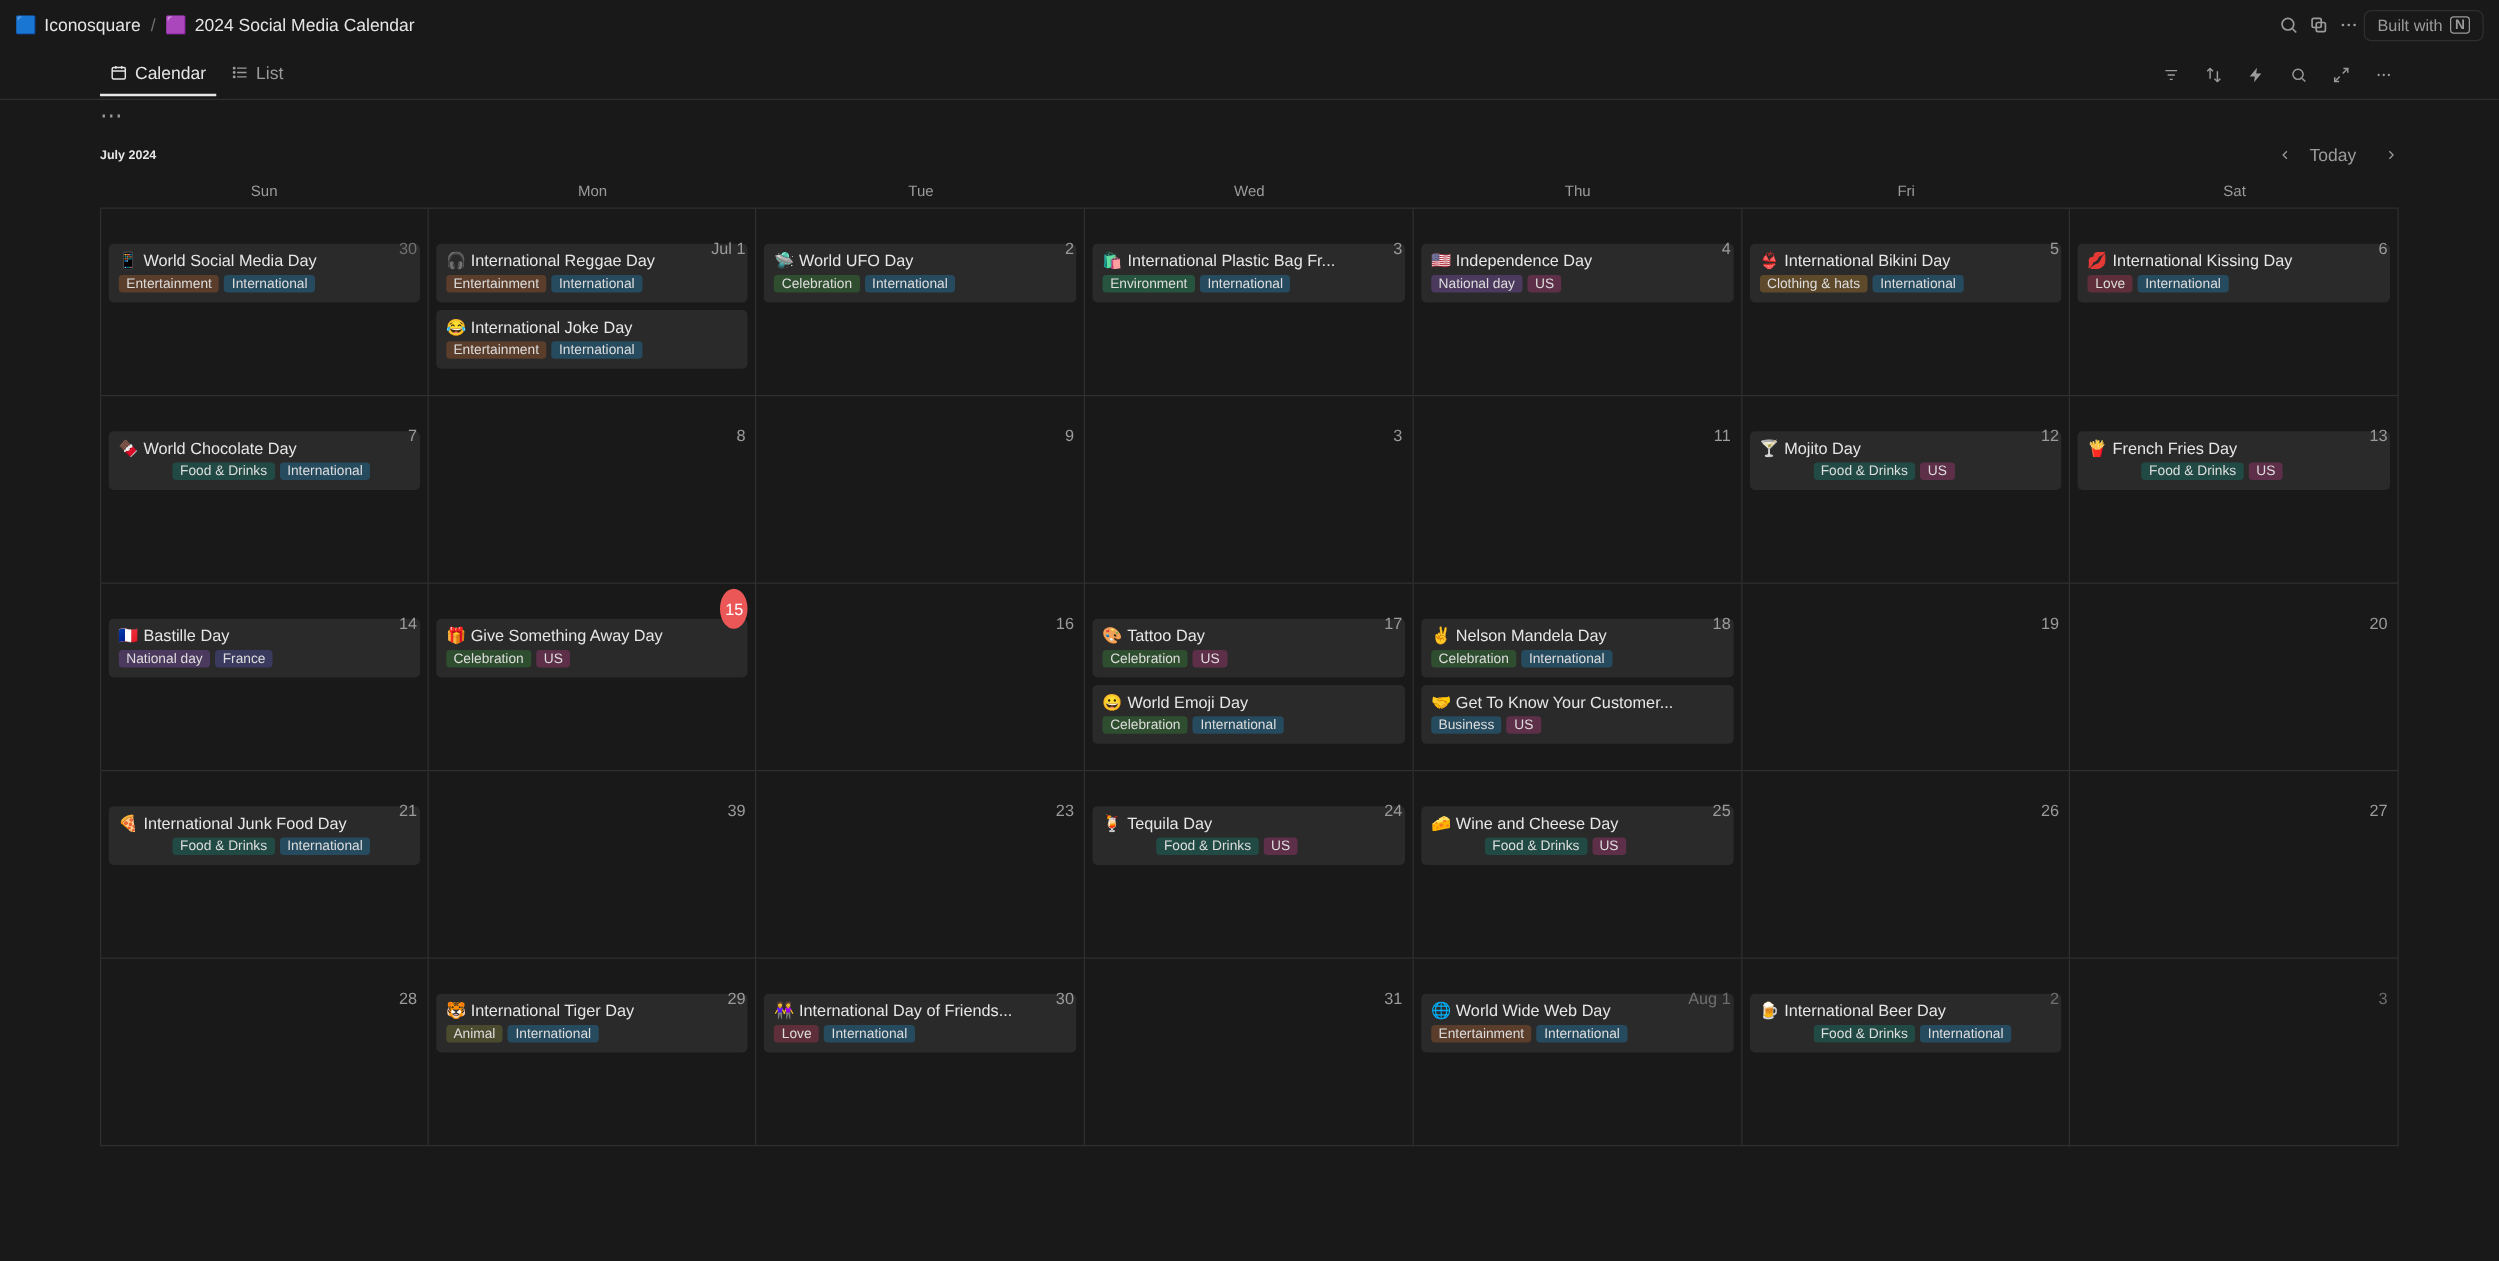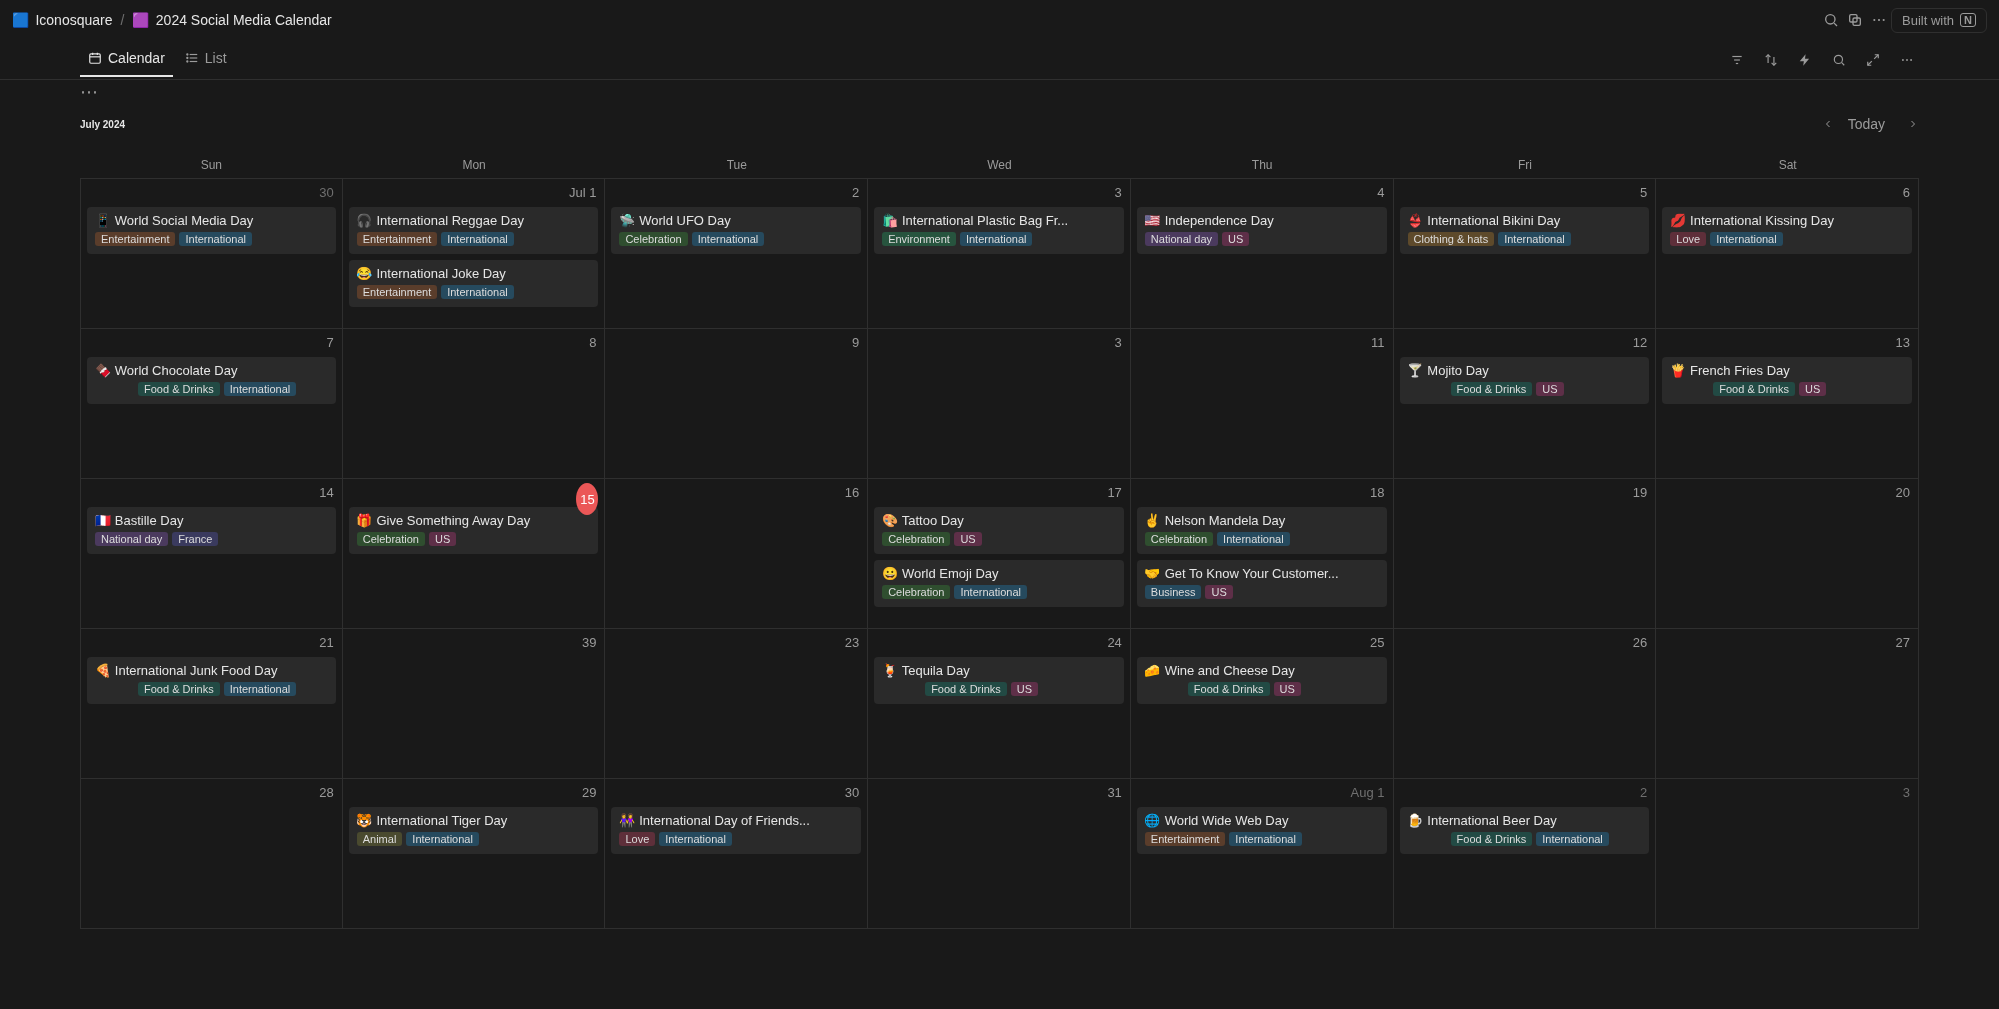--- a/index.html
+++ b/index.html
@@ -96,21 +96,21 @@
   .month { font-size: 10px; font-weight: 600; color: var(--fg); }
   .calnav { display: flex; align-items: center; gap: 6px; }
   .navbtn {
     color: var(--fg-dim); font-size: 14px; padding: 4px 8px; border-radius: 4px; cursor: pointer;
   }
   .chev { width: 20px; text-align: center; }
 
   
   .weekdays {
     display: grid; grid-template-columns: repeat(7, 1fr);
-    margin-top: 22px;
+    margin-top: 10px;
   }
   .weekday {
     text-align: center; font-size: 12px; color: var(--fg-dim);
     padding-bottom: 6px;
   }
 
   
   .grid {
     display: grid;
     grid-template-columns: repeat(7, 1fr);
@@ -118,21 +118,21 @@
   }
   .daycell {
     border-right: 1px solid var(--border);
     border-bottom: 1px solid var(--border);
     min-height: 150px;
     padding: 6px 6px 8px 6px;
     position: relative;
   }
   .daycell:nth-child(7n+1) { border-left: 1px solid var(--border); }
   .daynum {
-    position: absolute; top: 6px; right: 8px;
+    position: absolute; top: 24px; right: 8px;
     font-size: 13px; color: var(--fg-dim);
   }
   .daynum.outside { color: var(--fg-dimmer); }
   .daynum.today {
     background: var(--today-red); color: #fff;
     border-radius: 50%; width: 22px; height: 32px;
     display: flex; align-items: center; justify-content: center;
     top: 4px; right: 6px;
   }
   .events { margin-top: 22px; display: flex; flex-direction: column; gap: 6px; }

